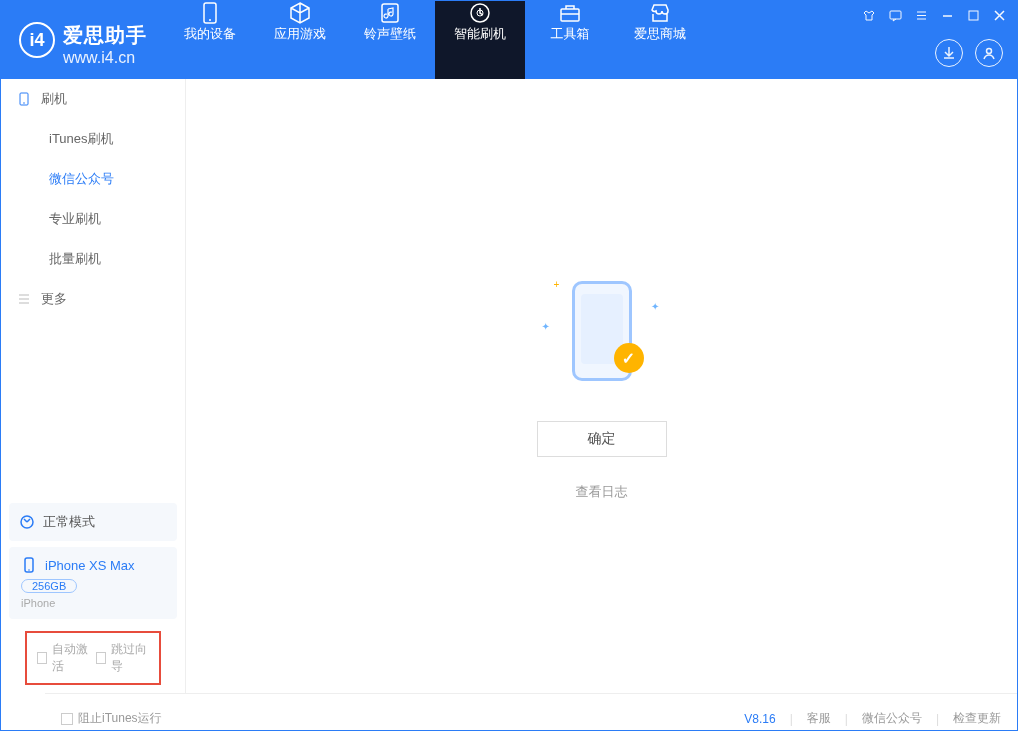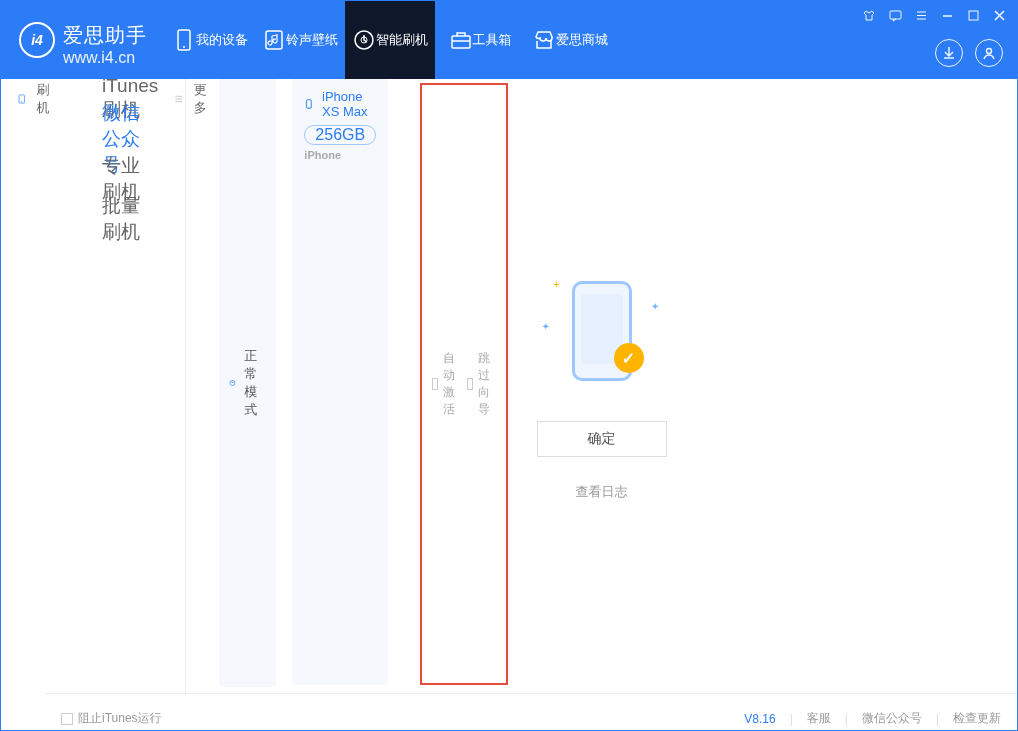--- a/index.html
+++ b/index.html
@@ -1,43 +1,43 @@
 <!DOCTYPE html>
 <html><head>
 <meta charset="utf-8">
 <style>
 * { margin: 0; padding: 0; box-sizing: border-box; font-family: "Microsoft YaHei", sans-serif; }
 body { background: #fff; width: 1018px; height: 731px; overflow: hidden; border: 1px solid #2b7cf6; }
 
 .header { background: #2b7cf6; height: 78px; display: flex; align-items: center; color: #fff; position: relative; }
 .logo { display: flex; align-items: center; padding: 0 18px; gap: 8px; }
-.logo-icon { width: 36px; height: 36px; border: 2.5px solid #fff; border-radius: 50%; display: flex; align-items: center; justify-content: center; font-weight: bold; font-size: 14px; font-style: italic; }
-.logo-text { font-size: 20px; font-weight: 400; letter-spacing: 1px; margin-top: 8px; }
+.logo-icon { width: 36px; height: 36px; border: 2.5px solid #fff; border-radius: 50%; display: flex; align-items: center; justify-content: center; font-weight: bold; font-size: 18px; }
+.logo-text { font-size: 20px; font-weight: 700; letter-spacing: 1px; margin-top: 8px; }
 .logo-sub { font-size: 16px; opacity: .9; }
 .nav-tabs { display: flex; height: 100%; }
-.nav-tab { width: 90px; display: flex; flex-direction: row; align-items: center; justify-content: center; cursor: pointer; font-size: 13px; }
+.nav-tab { width: 90px; display: flex; flex-direction: column; align-items: center; cursor: pointer; font-size: 13px; }
 .nav-tab.active { background: #0f172a; }
 .nav-icon { width: 24px; height: 24px; display: flex; align-items: center; justify-content: center; }
 .title-ctrls { position: absolute; right: 10px; top: 6px; display: flex; gap: 10px; align-items: center; }
 .title-ctrls span { width: 16px; height: 16px; display: inline-flex; align-items: center; justify-content: center; cursor: pointer; font-size: 13px; opacity: .95; }
 .header-right { position: absolute; right: 14px; bottom: 12px; display: flex; gap: 12px; }
 .circ-btn { width: 28px; height: 28px; border: 1.5px solid #fff; border-radius: 50%; display: flex; align-items: center; justify-content: center; cursor: pointer; opacity: .9; }
 
 .body { display: flex; height: 614px; }
-.sidebar { width: 185px; border-right: 1px solid #eee; display: flex; flex-direction: row; }
+.sidebar { width: 185px; border-right: 1px solid #eee; display: flex; flex-direction: column; }
 .side-group-title { height: 40px; display: flex; align-items: center; padding-left: 16px; gap: 10px; color: #666; font-size: 13px; font-weight: 500; }
-.side-item { height: 40px; display: flex; align-items: center; padding-left: 48px; color: #666; font-size: 19px; cursor: pointer; }
+.side-item { height: 40px; display: flex; align-items: center; padding-left: 48px; color: #666; font-size: 13px; cursor: pointer; }
 .side-item.active { color: #2b7cf6; }
 .side-spacer { flex: 1; }
 .mode-panel { margin: 0 8px 6px; background: #f5f8fc; border-radius: 4px; padding: 10px; display: flex; align-items: center; gap: 8px; color: #555; font-size: 13px; }
 .device-panel { margin: 0 8px 8px; background: #f5f8fc; border-radius: 4px; padding: 10px 12px; font-size: 13px; }
 .device-name { color: #2b7cf6; font-weight: 400; }
-.device-cap { display: inline-block; border: 1px solid #9ec6ff; color: #2b7cf6; border-radius: 10px; padding: 0 10px; font-size: 16px; margin-top: 6px; }
-.device-type { color: #aaa; font-size: 11px; margin-top: 4px; font-weight: bold; }
-.bottom-checks { border: 2px solid #e74c3c; margin: 4px 24px 8px; padding: 24px 10px; display: flex; gap: 6px; font-size: 12px; color: #aaa; }
+.device-cap { display: inline-block; border: 1px solid #9ec6ff; color: #2b7cf6; border-radius: 10px; padding: 0 10px; font-size: 11px; margin-top: 6px; }
+.device-type { color: #aaa; font-size: 11px; margin-top: 4px; }
+.bottom-checks { border: 2px solid #e74c3c; margin: 4px 24px 8px; padding: 8px 10px; display: flex; gap: 6px; font-size: 12px; color: #aaa; }
 .chk { display: flex; align-items: center; gap: 5px; cursor: pointer; }
 .chk-box { width: 12px; height: 12px; border: 1px solid #ccc; background: #fff; }
 
 .main { flex: 1; display: flex; flex-direction: column; align-items: center; justify-content: center; gap: 18px; }
 .phone-illus { position: relative; width: 120px; height: 120px; }
 .phone-body { position: absolute; left: 30px; top: 10px; width: 60px; height: 100px; border: 3px solid #9ec6ff; border-radius: 10px; background: #f0f6ff; }
 .phone-screen { position: absolute; left: 6px; top: 10px; right: 6px; bottom: 14px; background: #e6f0ff; border-radius: 4px; }
 .check-badge { position: absolute; right: 18px; bottom: 18px; width: 30px; height: 30px; background: #ffb400; border-radius: 50%; display: flex; align-items: center; justify-content: center; color: #fff; font-size: 16px; font-weight: bold; }
 .sparkle { position: absolute; color: #ffb400; font-size: 10px; }
 .sparkle.s1 { left: 0; top: 50px; color: #6fb5ff; }
@@ -69,20 +69,28 @@
   </div>
   <div class="nav-tabs" id="nav-tabs">
       <div class="nav-tab">
         <div class="nav-icon">
           <svg width="24" height="24" viewBox="0 0 24 24">
             <rect x="6" y="2" width="12" height="20" rx="2" stroke="#fff" fill="none" stroke-width="1.5"></rect>
             <circle cx="12" cy="19" r="1" fill="#fff"></circle>
           </svg>
         </div>
         <span>我的设备</span>
+      </div>
+      <div class="nav-tab">
+        <div class="nav-icon">
+          <svg width="24" height="24" viewBox="0 0 24 24">
+            <path d="M12 2l9 5v10l-9 5-9-5V7z M12 2v20 M3 7l9 5 9-5" stroke="#fff" fill="none" stroke-width="1.5"></path>
+          </svg>
+        </div>
+        <span>应用游戏</span>
       </div>
       <div class="nav-tab">
         <div class="nav-icon">
           <svg width="24" height="24" viewBox="0 0 24 24">
             <rect x="4" y="3" width="16" height="18" rx="2" stroke="#fff" fill="none" stroke-width="1.5"></rect>
             <path d="M10 8v7a2 2 0 11-1-1.7M10 8l5-1v6a2 2 0 11-1-1.7" stroke="#fff" fill="none" stroke-width="1.2"></path>
           </svg>
         </div>
         <span>铃声壁纸</span>
       </div>

